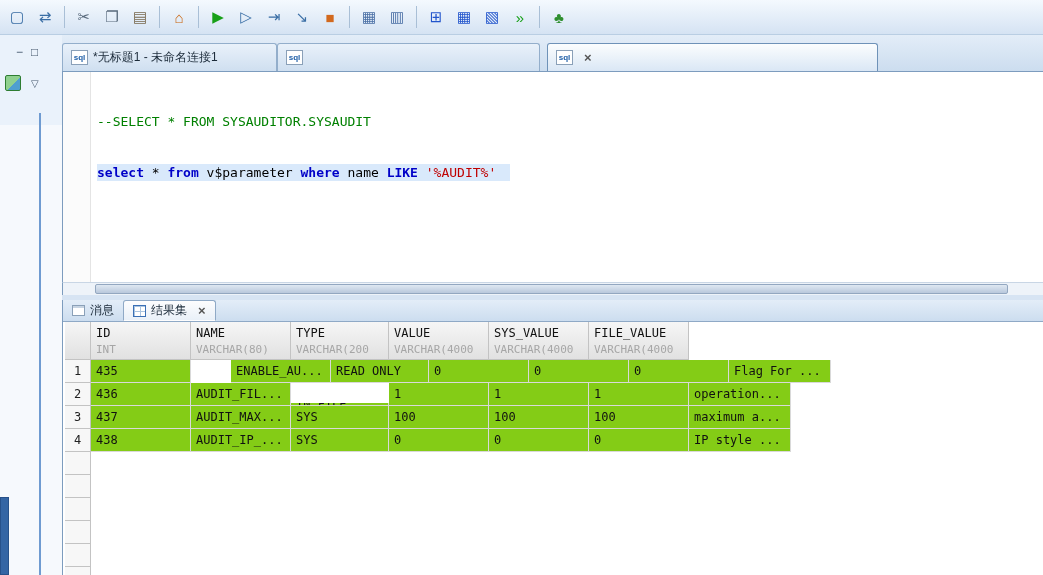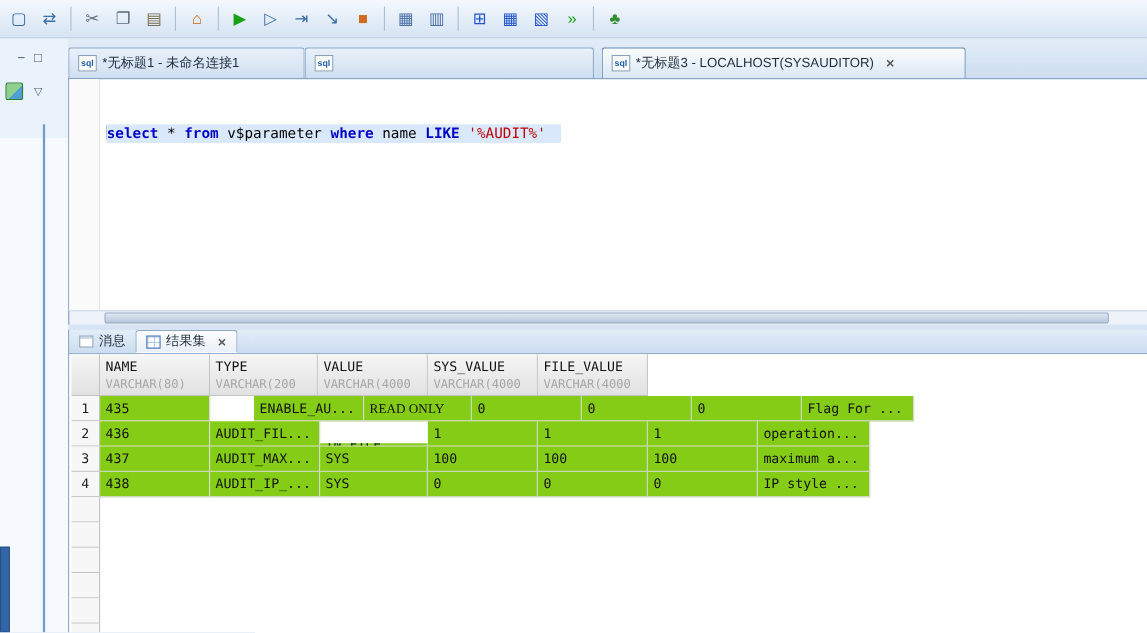--- a/index.html
+++ b/index.html
@@ -142,28 +142,28 @@
     <div class="tabstrip">
       <div class="tab tab1">
         <span class="sqlico">sql</span>
         <span class="tablabel">*无标题1 - 未命名连接1</span>
       </div>
       <div class="tab tab2">
         <span class="sqlico">sql</span>
       </div>
       <div class="tab tab3 active">
         <span class="sqlico">sql</span>
-        <span class="tablabel">*无标题3 - LOCALHOST(SYSAUDITOR)</span>
         <span class="tab-close">×</span>
       </div>
     </div>
 
     <div class="editor">
       <div class="editor-gutter"></div>
       <div class="code">
+        <div class="code-line"><span class="comment">--SELECT * FROM SYSAUDITOR.SYSAUDIT</span></div>
         <div class="code-line"><span class="caret"></span><span class="sel-line" id="sel-line"><span class="tok-kw">select</span><span class="tok-plain"> * </span><span class="tok-kw">from</span><span class="tok-plain"> v$parameter </span><span class="tok-kw">where</span><span class="tok-plain"> name </span><span class="tok-kw">LIKE</span><span class="tok-plain"> </span><span class="tok-str">'%AUDIT%'</span></span></div>
       </div>
     </div>
 
     <div class="scrollzone">
       <div class="hthumb"></div>
     </div>
 
     <div class="panel">
       <div class="panel-tabs">
@@ -175,20 +175,24 @@
           <span class="grid-ico"></span>
           <span>结果集</span>
           <span class="tab-close">×</span>
         </div>
       </div>
       <div class="panel-body">
         <div id="grid">
             <div class="hdr">
               <div class="hdr-cell corner"></div>
               <div class="hdr-cell" style="width: 100px;">
+                <div class="hdr-name">ID</div>
+                <div class="hdr-type">INT</div>
+              </div>
+              <div class="hdr-cell" style="width: 100px;">
                 <div class="hdr-name">NAME</div>
                 <div class="hdr-type">VARCHAR(80)</div>
               </div>
               <div class="hdr-cell" style="width: 98px;">
                 <div class="hdr-name">TYPE</div>
                 <div class="hdr-type">VARCHAR(200</div>
               </div>
               <div class="hdr-cell" style="width: 100px;">
                 <div class="hdr-name">VALUE</div>
                 <div class="hdr-type">VARCHAR(4000</div>
@@ -199,21 +203,21 @@
               </div>
               <div class="hdr-cell" style="width: 100px;">
                 <div class="hdr-name">FILE_VALUE</div>
                 <div class="hdr-type">VARCHAR(4000</div>
               </div>
             </div>
             <div class="row">
               <div class="gut">1</div>
               <div class="cell" style="width: 100px;">435</div>
               <div class="cell" style="width: 100px; margin-left: 40px;">ENABLE_AU...</div>
-              <div class="cell" style="width: 98px; font-family: Liberation Serif, serif;">READ ONLY</div>
+              <div class="cell" style="width: 98px;">READ ONLY</div>
               <div class="cell" style="width: 100px;">0</div>
               <div class="cell" style="width: 100px;">0</div>
               <div class="cell" style="width: 100px;">0</div>
               <div class="cell" style="width: 102px;">Flag For ...</div>
             </div>
             <div class="row">
               <div class="gut">2</div>
               <div class="cell" style="width: 100px;">436</div>
               <div class="cell" style="width: 100px;">AUDIT_FIL...</div>
               <div class="cell" style="width: 98px; margin-top: 20px;">IN FILE</div>

